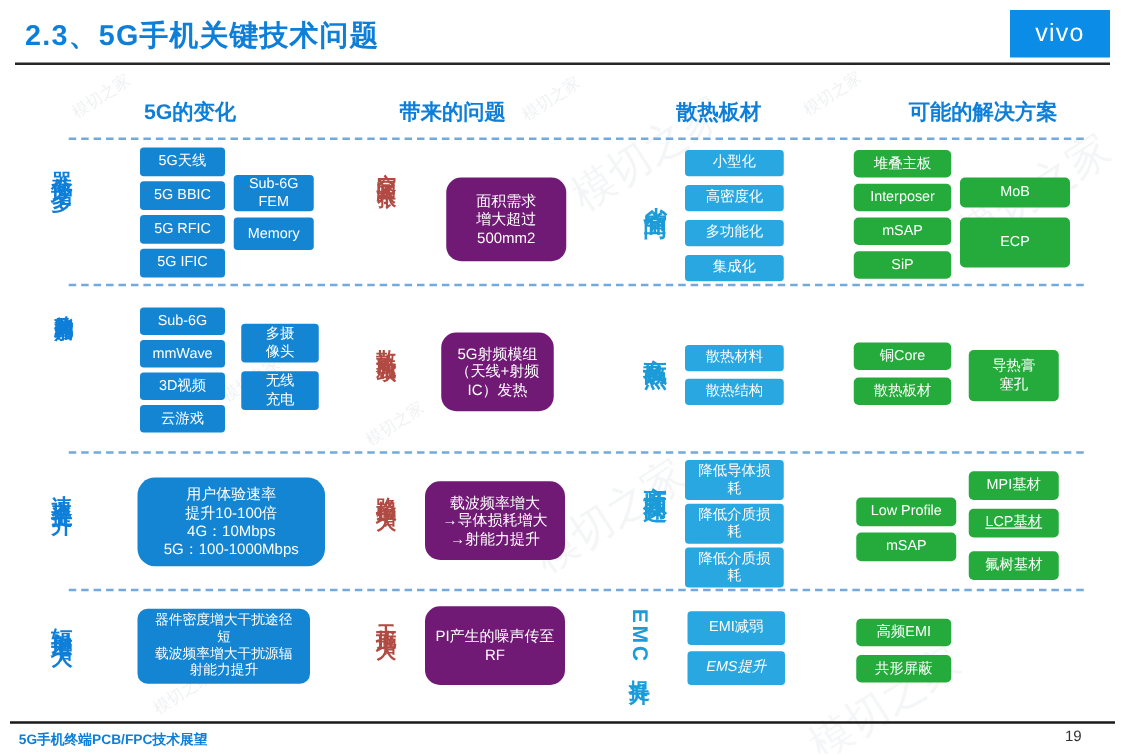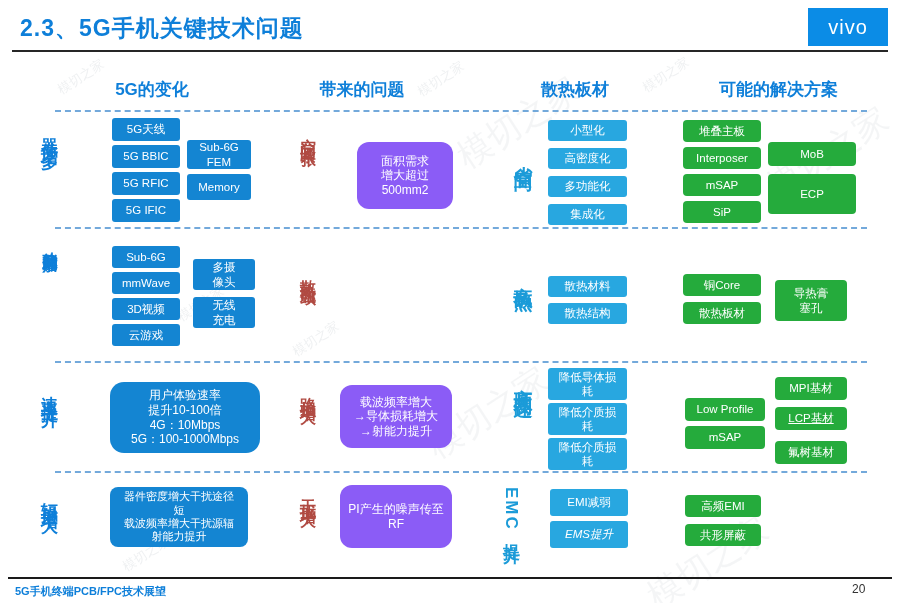--- a/index.html
+++ b/index.html
@@ -23,21 +23,21 @@
   }
   .dash{position:absolute; left:55px; width:812px; border-top:2px dashed #5b9bd5; opacity:.85;}
   .box{
     position:absolute; display:flex; align-items:center; justify-content:center;
     color:#fff; text-align:center; white-space:pre-line; line-height:1.22;
     border-radius:3px; font-size:11.5px;
   }
   .b-blue{background:#1485d2;}
   .b-cyan{background:#28a7e0;}
   .b-green{background:#25ab3c; border-radius:4px;}
-  .b-red{background:#8b5cf6; border-radius:12px; font-size:12px;}
+  .b-red{background:#701a75; border-radius:12px; font-size:12px;}
   .bigbox{border-radius:14px; font-size:12px;}
   .vlabel{
     position:absolute; writing-mode:vertical-rl; text-orientation:mixed;
     font-weight:bold; white-space:nowrap;
   }
   .v-blue{color:#0e7fd9; font-size:17px; letter-spacing:5px;}
   .v-blue-long{color:#0e7fd9; font-size:15px; letter-spacing:1px;}
   .v-red{color:#b04a42; font-size:16px; letter-spacing:4px;}
   .v-cyan{color:#1b9bd8; font-size:19px; letter-spacing:3px;}
   .footer-line{position:absolute; left:8px; top:577px; width:884px; border-top:2px solid #1a1a1a;}
@@ -65,21 +65,21 @@
   <span class="wm" style="left:175px;top:295px;">模切之家</span>
   <span class="wm wm-big" style="left:760px;top:130px;">模切之家</span>
   <span class="wm" style="left:290px;top:330px;">模切之家</span>
   <span class="wm wm-big" style="left:420px;top:390px;">模切之家</span>
   <span class="wm" style="left:120px;top:545px;">模切之家</span>
   <span class="wm wm-big" style="left:640px;top:540px;">模切之家</span>
 
   <div class="colhead" style="left:87px;width:130px;">5G的变化</div>
   <div class="colhead" style="left:297px;width:130px;">带来的问题</div>
   <div class="colhead" style="left:510px;width:130px;">散热板材</div>
-  <div class="colhead" style="left:691px;width:175px;">可能的解决方案</div>
+  <div class="colhead" style="left:671px;width:175px;text-align:right;">可能的解决方案</div>
 
   <div class="dash" style="top:110px;"></div>
   <div class="dash" style="top:227px;"></div>
   <div class="dash" style="top:361px;"></div>
   <div class="dash" style="top:471px;"></div>
 
   <div class="vlabel v-blue" style="left:38px;top:124px;">器件增多</div>
 
   <div class="box b-blue" style="left:112px;top:118px;width:68px;height:23px;">5G天线</div>
   <div class="box b-blue" style="left:112px;top:145px;width:68px;height:23px;">5G BBIC</div>
@@ -114,20 +114,23 @@
   <div class="box b-blue" style="left:112px;top:272px;width:68px;height:22px;">mmWave</div>
   <div class="box b-blue" style="left:112px;top:298px;width:68px;height:22px;">3D视频</div>
   <div class="box b-blue" style="left:112px;top:324px;width:68px;height:22px;">云游戏</div>
 
   <div class="box b-blue" style="left:193px;top:259px;width:62px;height:31px;">多摄
 像头</div>
   <div class="box b-blue" style="left:193px;top:297px;width:62px;height:31px;">无线
 充电</div>
 
   <div class="vlabel v-red" style="left:297px;top:266px;">散热瓶颈</div>
+  <div class="box b-red" style="left:353px;top:266px;width:90px;height:63px;">5G射频模组
+（天线+射频
+IC）发热</div>
 
   <div class="vlabel v-cyan" style="left:510px;top:272px;">高散热</div>
   <div class="box b-cyan" style="left:548px;top:276px;width:79px;height:21px;">散热材料</div>
   <div class="box b-cyan" style="left:548px;top:303px;width:79px;height:21px;">散热结构</div>
 
   <div class="box b-green" style="left:683px;top:274px;width:78px;height:22px;">铜Core</div>
   <div class="box b-green" style="left:683px;top:302px;width:78px;height:22px;">散热板材</div>
   <div class="box b-green" style="left:775px;top:280px;width:72px;height:41px;">导热膏
 塞孔</div>
 
@@ -170,15 +173,15 @@
 
   <div class="vlabel v-cyan" style="left:500px;top:487px;font-size:17px;letter-spacing:2px;">EMC提升</div>
   <div class="box b-cyan" style="left:550px;top:489px;width:78px;height:27px;">EMI减弱</div>
   <div class="box b-cyan" style="left:550px;top:521px;width:78px;height:27px;font-style:italic;">EMS提升</div>
 
   <div class="box b-green" style="left:685px;top:495px;width:76px;height:22px;">高频EMI</div>
   <div class="box b-green" style="left:685px;top:524px;width:76px;height:22px;">共形屏蔽</div>
 
   <div class="footer-line"></div>
   <div class="footer-left">5G手机终端PCB/FPC技术展望</div>
-  <div class="footer-page">20</div>
+  <div class="footer-page">19</div>
 
 </div>
 
 </body></html>

